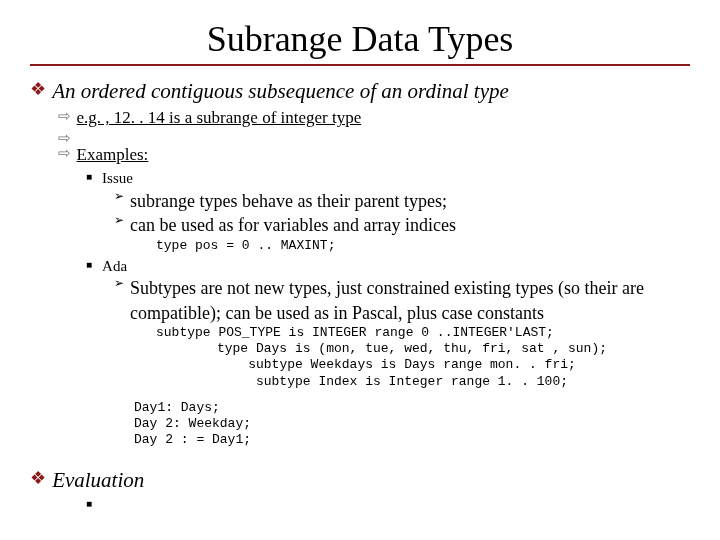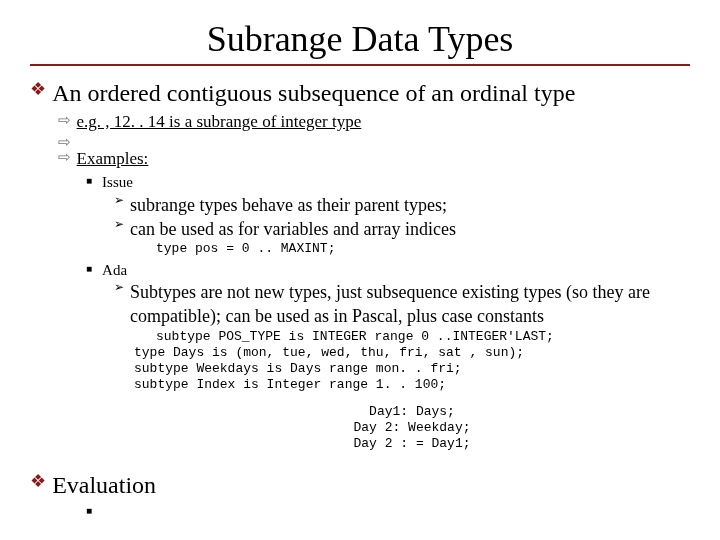--- a/index.html
+++ b/index.html
@@ -48,28 +48,28 @@
     top: 3px;
     margin-right: 10px;
   }
   .arrowfill {
     color: #000;
     font-size: 12px;
     position: relative;
     top: 1px;
     margin-right: 6px;
   }
-  .t-l1 { font-size: 24px; line-height: 1.25; }
+  .t-l1 { font-size: 21px; line-height: 1.25; font-style: italic; }
   .t-l2 { font-size: 17px; line-height: 1.3; text-decoration: underline; }
   .t-l3 { font-size: 15px; line-height: 1.3; }
   .t-l4 { font-size: 18px; line-height: 1.35; }
   .mono { font-family: "Courier New", Courier, monospace; font-size: 13px; line-height: 1.25; }
   .code-indent1 { margin-left: 126px; }
-  .code-indent2 { margin-left: 104px; }
-  .code-indent3 { margin-left: 104px; text-align: center; }
+  .code-indent2 { margin-left: 104px; text-align: center; }
+  .code-indent3 { margin-left: 104px; }
   .spacer-sm { height: 3px; }
   .spacer-md { height: 10px; }
   .spacer-lg { height: 18px; }
 </style>
 </head>
 <body>
 
 <div class="title">Subrange Data Types</div>
 <hr class="rule">
 
@@ -109,21 +109,21 @@
 <div class="mono code-indent1">type pos = 0 .. MAXINT;</div>
 
 <div class="spacer-sm"></div>
 
 <div class="row l3">
   <span class="bullet sqfill">■</span>
   <span class="t-l3">Ada</span>
 </div>
 <div class="row l4">
   <span class="bullet arrowfill">➢</span>
-  <span class="t-l4">Subtypes are not new types, just subsequence existing types (so they are compatible); can be used as in Pascal, plus case constants</span>
+  <span class="t-l4">Subtypes are not new types, just constrained existing types (so their are compatible); can be used as in Pascal, plus case constants</span>
 </div>
 <div class="mono code-indent1">subtype POS_TYPE is INTEGER range 0 ..INTEGER'LAST;</div>
 <div class="mono code-indent2">type Days is (mon, tue, wed, thu, fri, sat , sun);</div>
 <div class="mono code-indent2">subtype Weekdays is Days range mon. . fri;</div>
 <div class="mono code-indent2">subtype Index is Integer range 1. . 100;</div>
 
 <div class="spacer-md"></div>
 
 <div class="mono code-indent3">Day1: Days;</div>
 <div class="mono code-indent3">Day 2: Weekday;</div>

